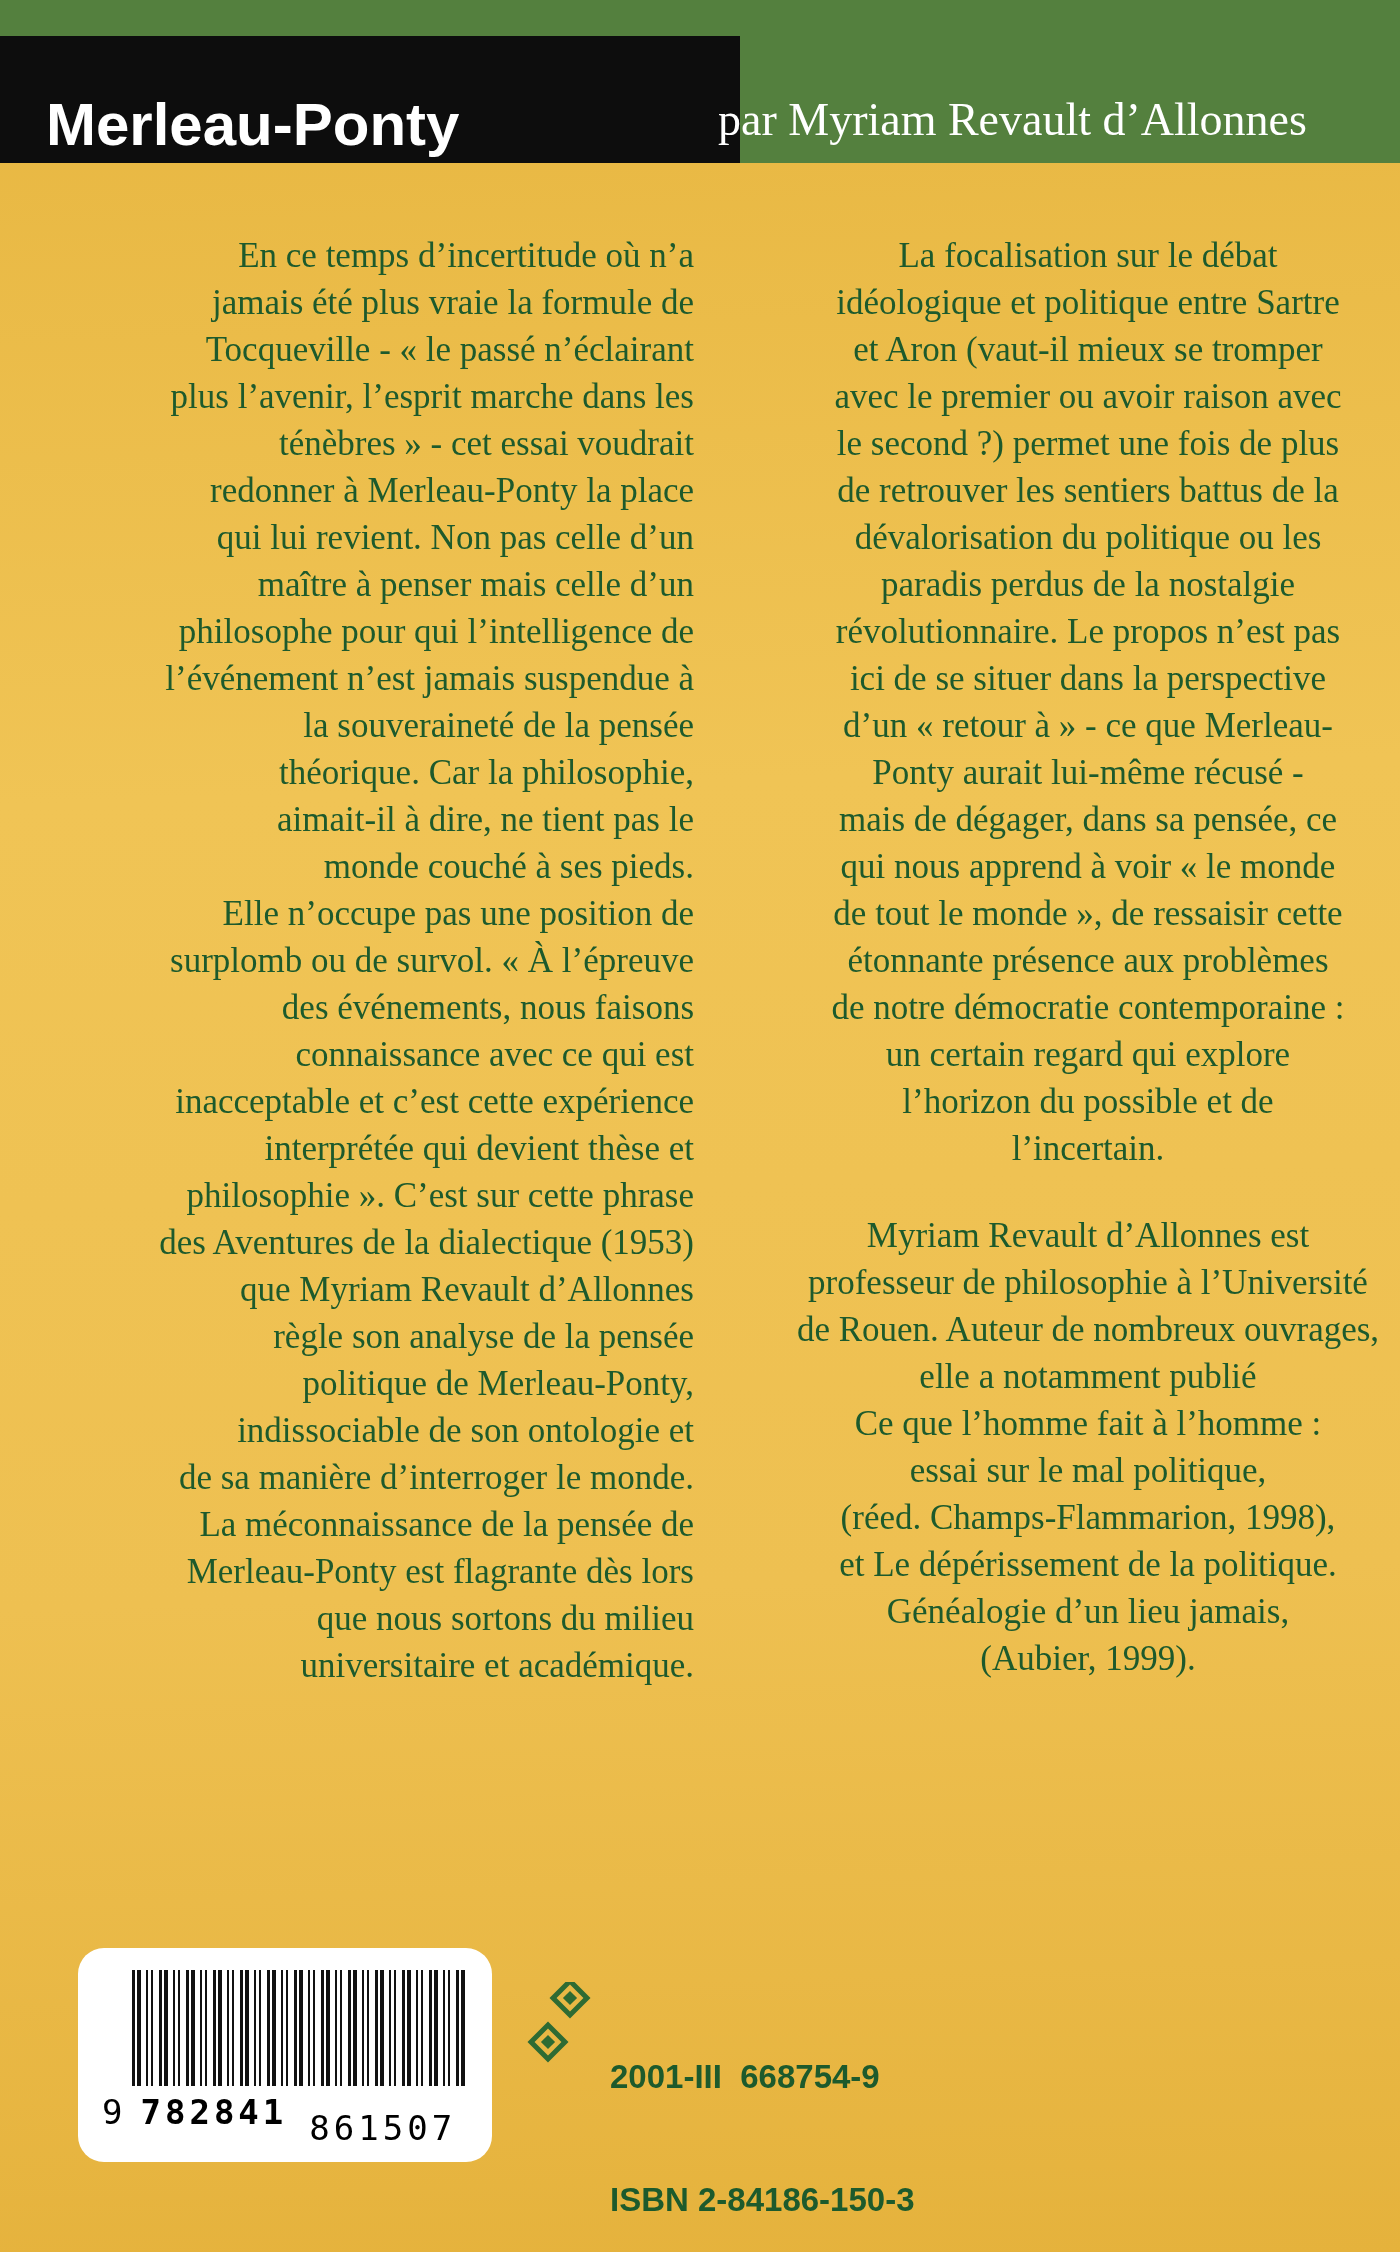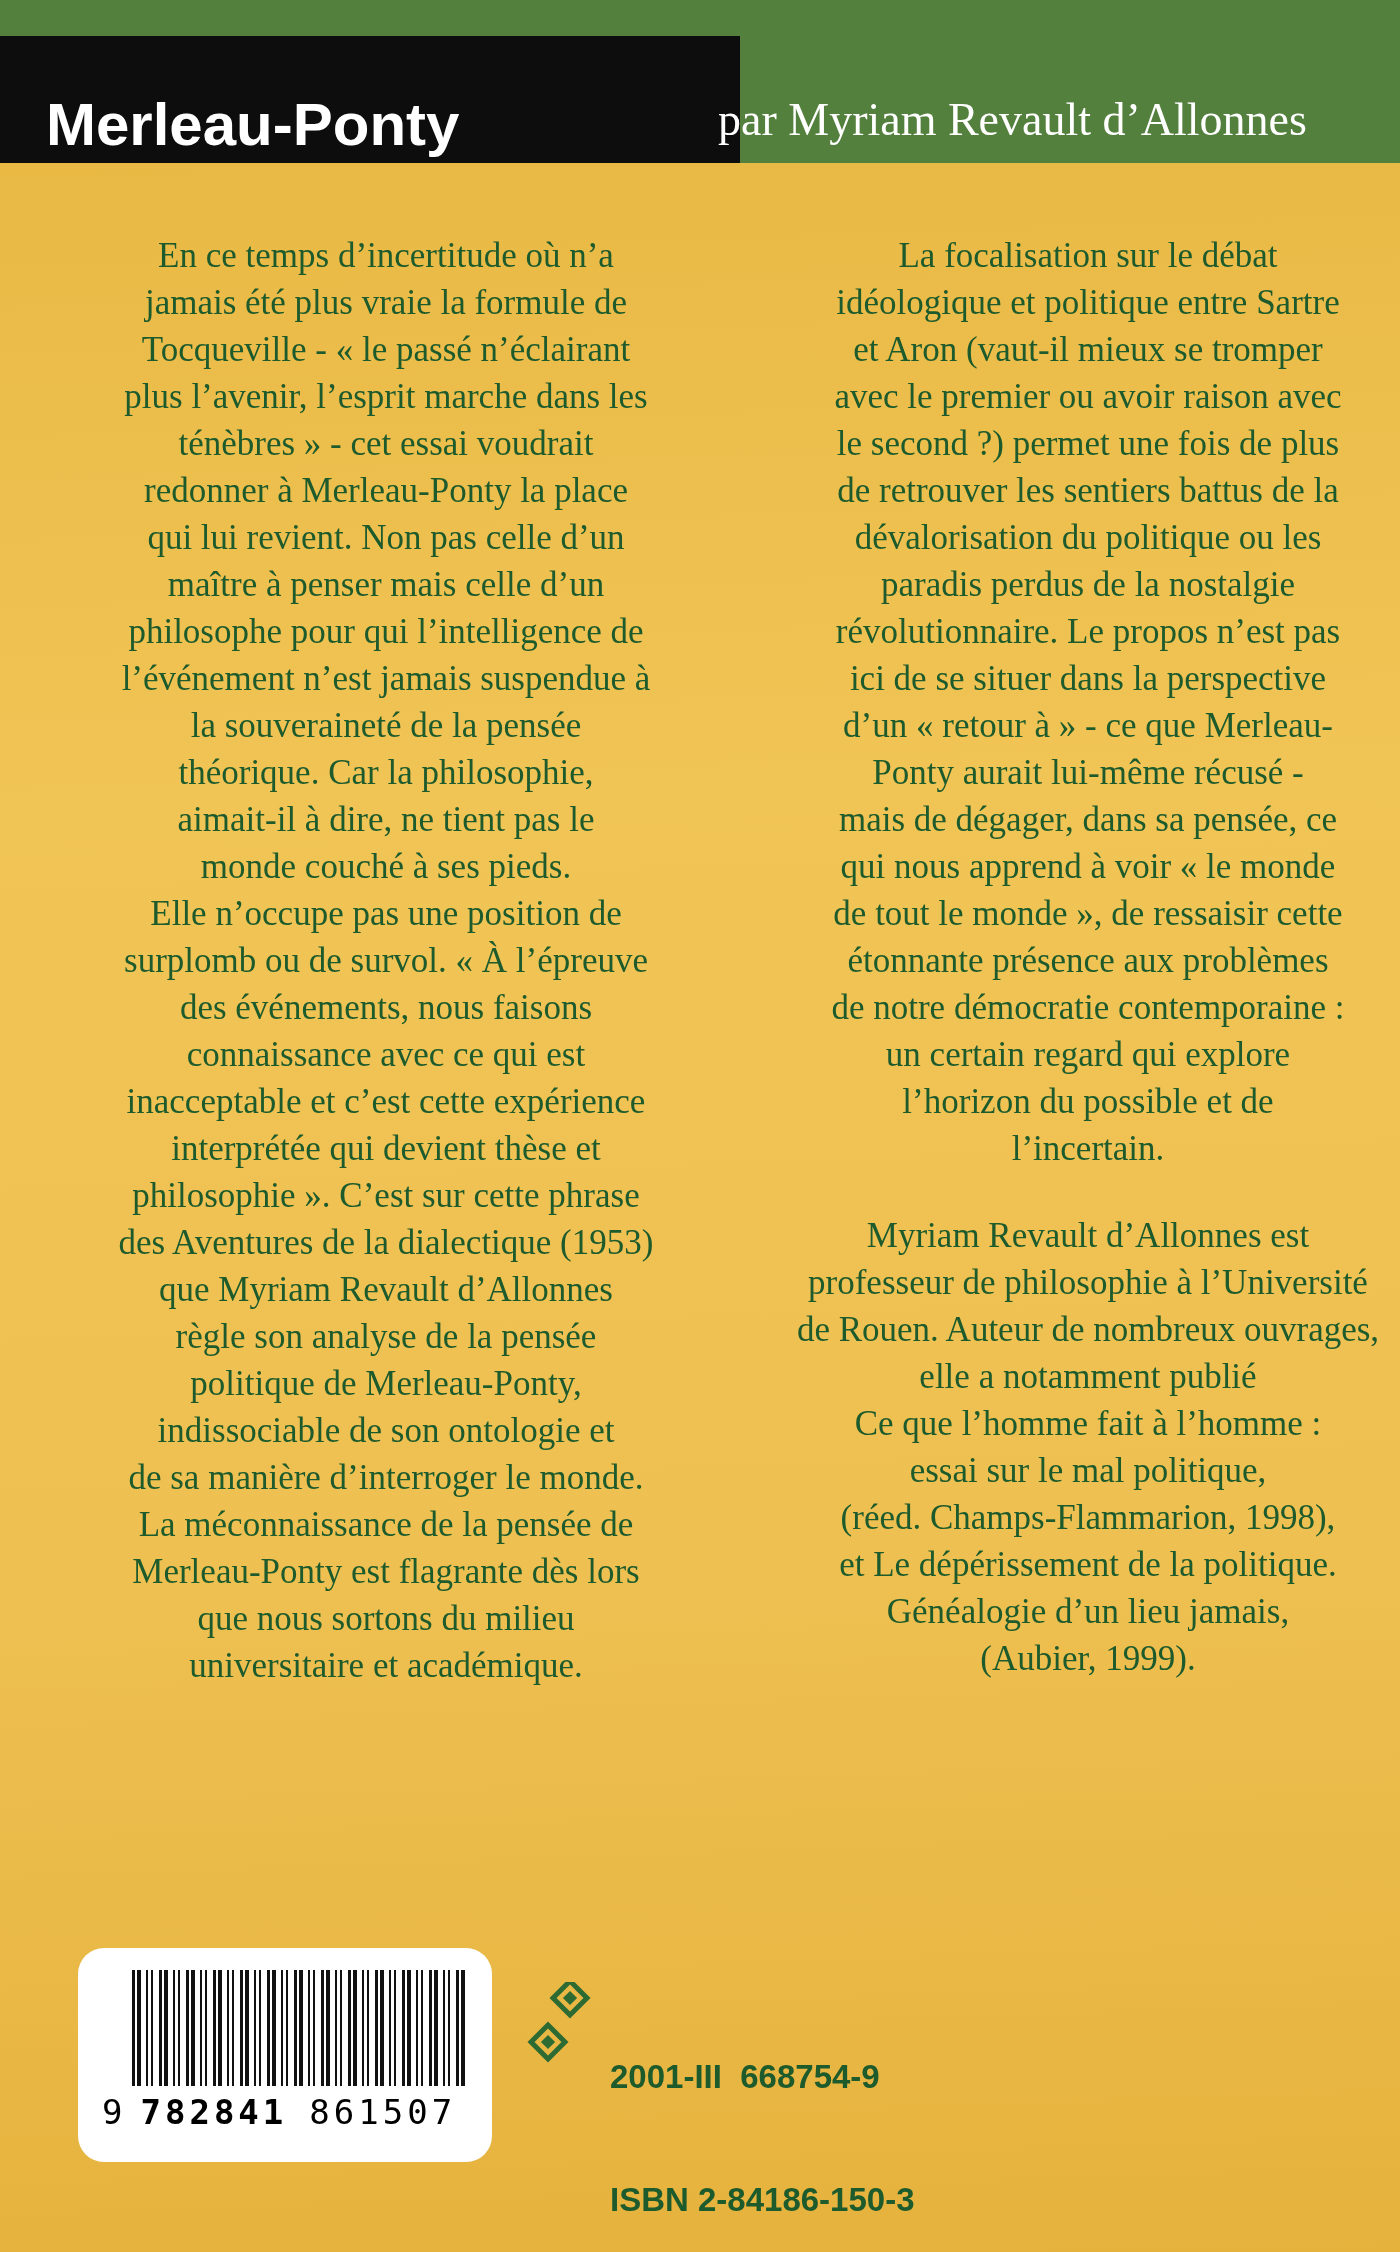--- a/index.html
+++ b/index.html
@@ -31,21 +31,21 @@
     position:absolute; left:718px; bottom:20px;
     font-size:46px; line-height:1; color:#ffffff;
   }
   
   .col {
     position:absolute; top:232px;
     font-size:35px; line-height:47px;
     color: var(--text_green, #1d5a2c);
     white-space:pre-line;
   }
-  .col-left  { left:60px;  width:652px; text-align:center; }
+  .col-left  { left:42px;  width:652px; text-align:right; }
   .col-right { left:768px; width:640px; text-align:center; }
   .italic { }
   .bio { margin-top:40px; white-space:pre-line; }
   
   .barcode-panel {
     position:absolute; left:78px; top:1948px; width:414px; height:214px;
     background: var(--paper_white, #ffffff); border-radius:26px;
     padding:22px 22px 10px 24px; box-sizing:border-box;
   }
   .barcode-bars {
@@ -55,21 +55,21 @@
       #111 5px 9px, transparent 9px 14px,
       #111 14px 16px, transparent 16px 19px,
       #111 19px 21px, transparent 21px 27px);
   }
   .barcode-digits {
     display:flex; align-items:flex-start; margin-top:6px;
     font-family:"DejaVu Sans Mono", monospace; font-size:34px; color:#000;
   }
   .barcode-digits .lead   { margin-right:18px; letter-spacing:0; }
   .barcode-digits .group1 { letter-spacing:4px; margin-right:22px;font-weight:bold; }
-  .barcode-digits .group2 { letter-spacing:4px; }
+  .barcode-digits .group2 { letter-spacing:4px;margin-top:16px; }
   .publisher-logo { position:absolute; left:527px; top:1982px; width:70px; height:86px; }
   .info-lines {
     position:absolute; left:610px; top:1974px;
     font-family:"Liberation Sans", sans-serif; font-weight:bold;
     font-size:33px; line-height:41px;
     color: var(--text_green, #1d5a2c);
     white-space:pre-wrap;
   }
 </style>
 </head>

